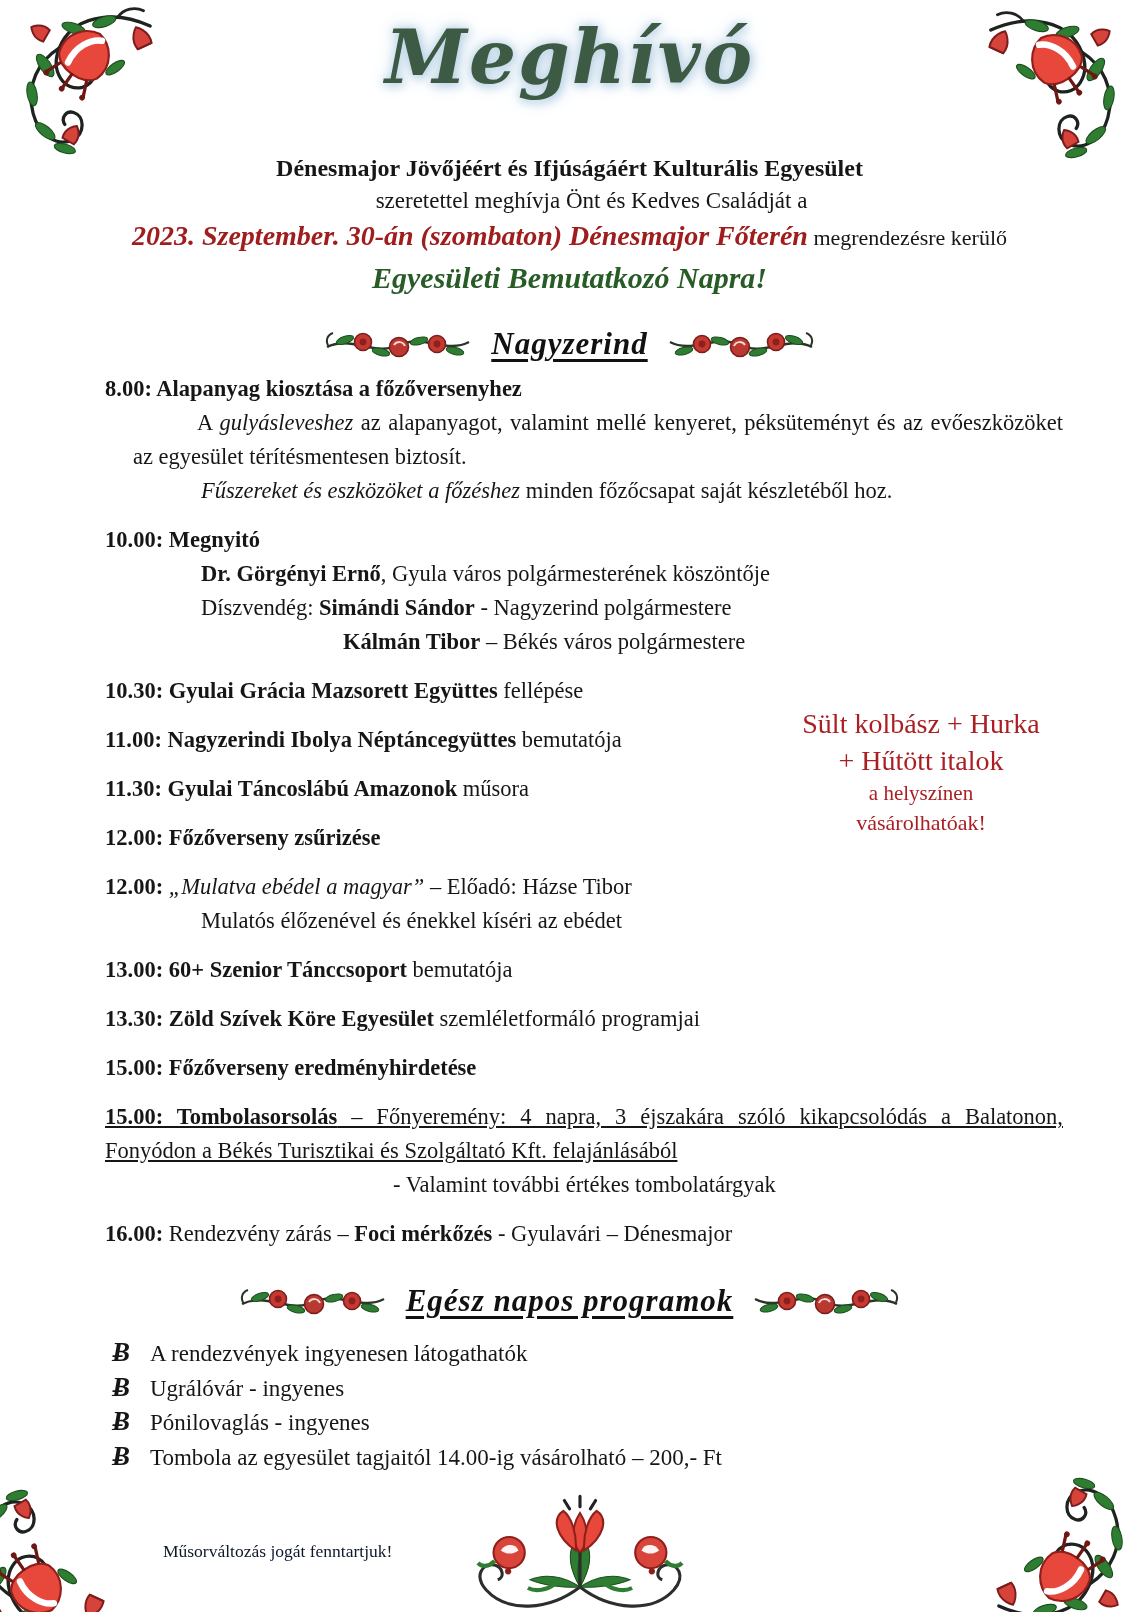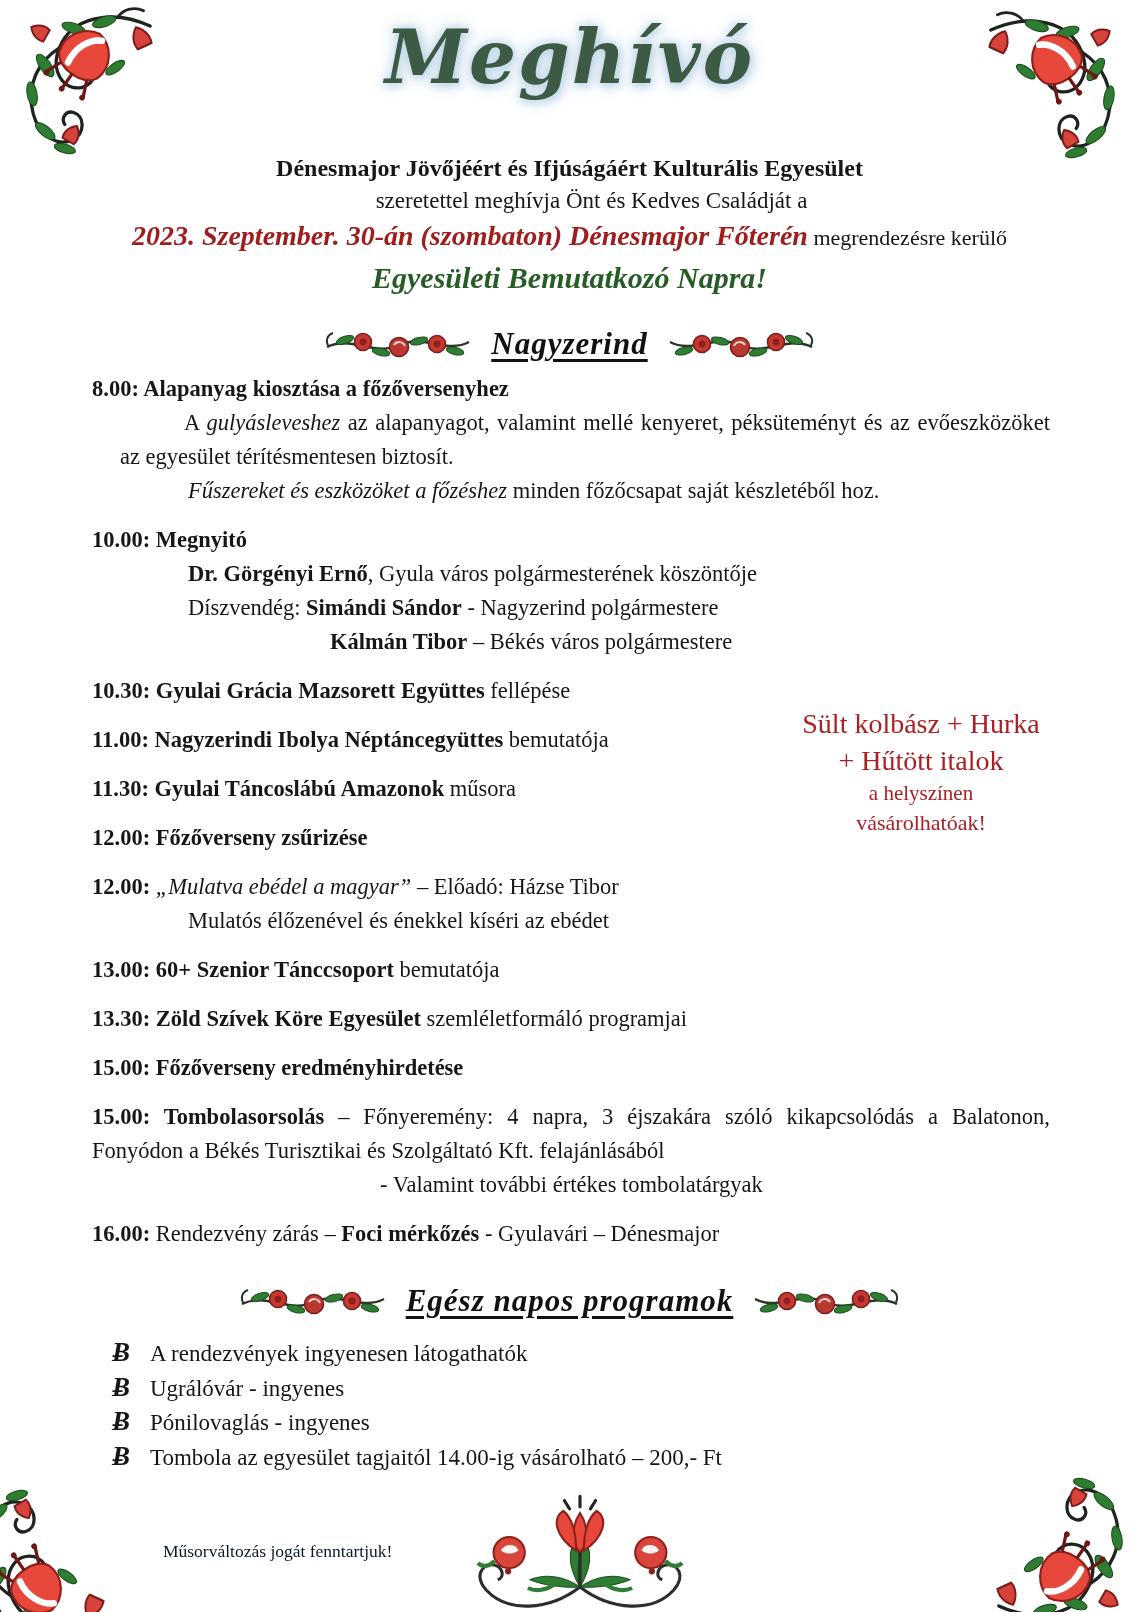--- a/index.html
+++ b/index.html
@@ -39,29 +39,29 @@
   #sec1{top:326px;}
   #sec2{top:1283px;}
   .sec-title{
     font-style:italic; font-weight:bold; font-size:31px; color:#111;
     text-decoration:underline; text-underline-offset:5px; letter-spacing:1px;
   }
   .strip{width:150px; height:34px;}
   .strip svg{width:100%;height:100%;}
   .strip.flip{transform:scaleX(-1);}
   
-  #program{position:absolute; top:372px; left:92px; width:958px; font-size:22.5px; line-height:34px;}
+  #program{position:absolute; top:372px; left:105px; width:958px; font-size:22.5px; line-height:34px;}
   .block{margin-bottom:15px;}
   .b{font-weight:bold;}
   .i{font-style:italic;}
   .para{margin-left:28px; text-indent:64px; text-align:justify;}
   .ind1{margin-left:96px;}
   .ind3{margin-left:238px;}
   .ind4{margin-left:288px;}
-  .just{text-align:justify;}
+  .just{text-align:justify;text-decoration:underline;}
   
   #ad{position:absolute; top:706px; left:770px; width:302px; text-align:center;
       color:var(--ad-red); font-weight:normal; line-height:1.32;}
   .ad-0,.ad-1{font-size:28px;}
   .ad-2{font-size:21px;}
   .ad-3{font-size:22px;}
   
   #allday{position:absolute; top:1336px; left:112px; width:860px; font-size:23px; line-height:32.5px; list-style:none;}
   #allday li{display:flex; align-items:baseline;}
   .bullet{font-style:italic; font-weight:bold; font-size:27px; width:38px; flex:0 0 38px;}

